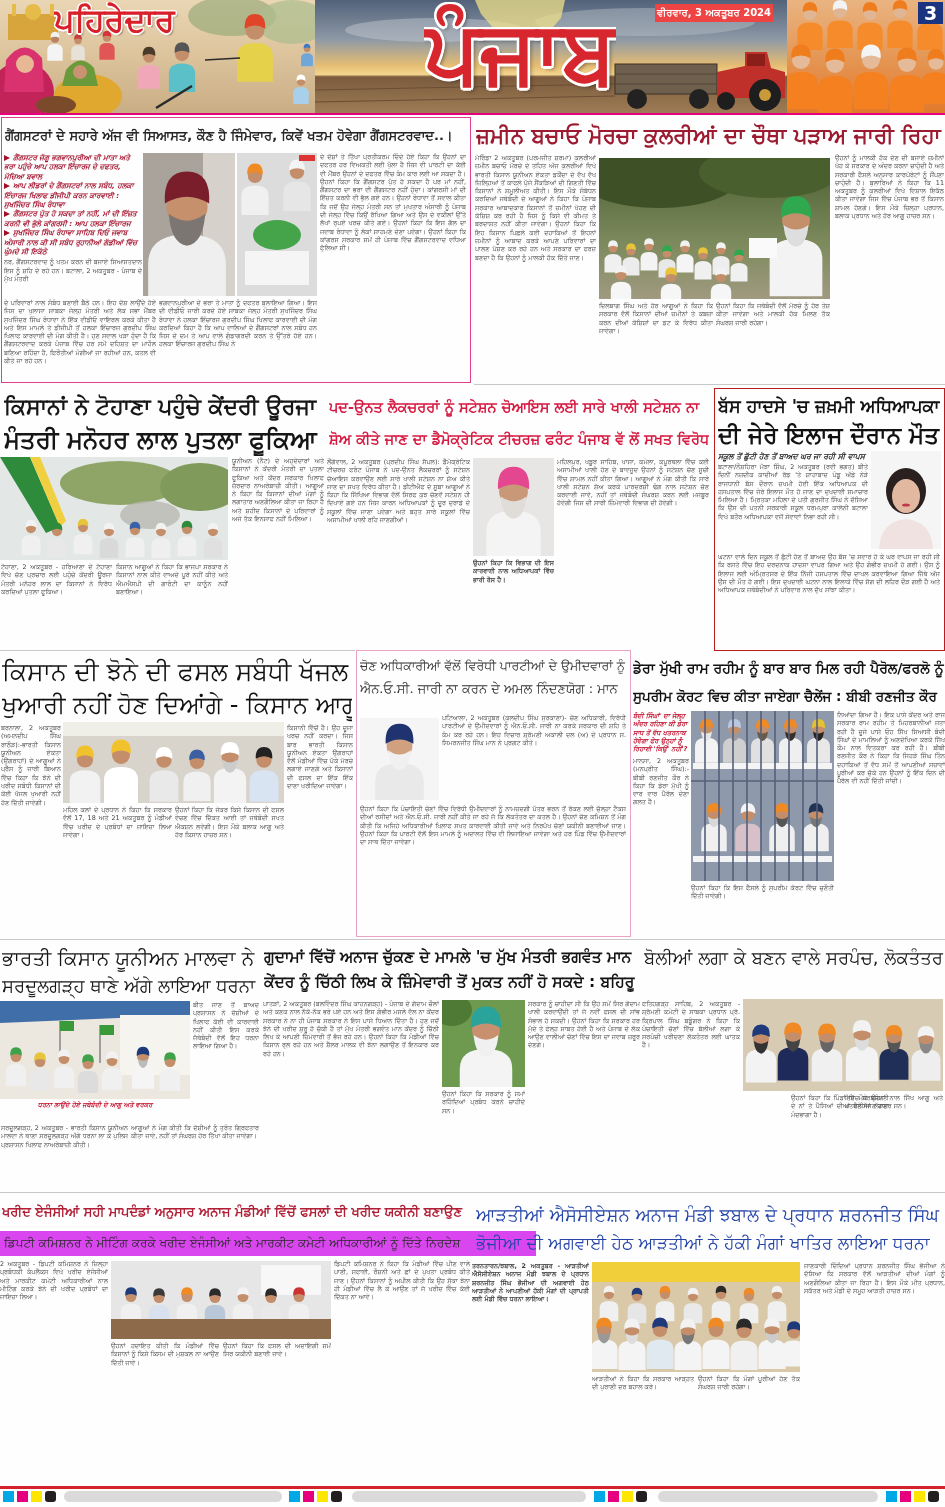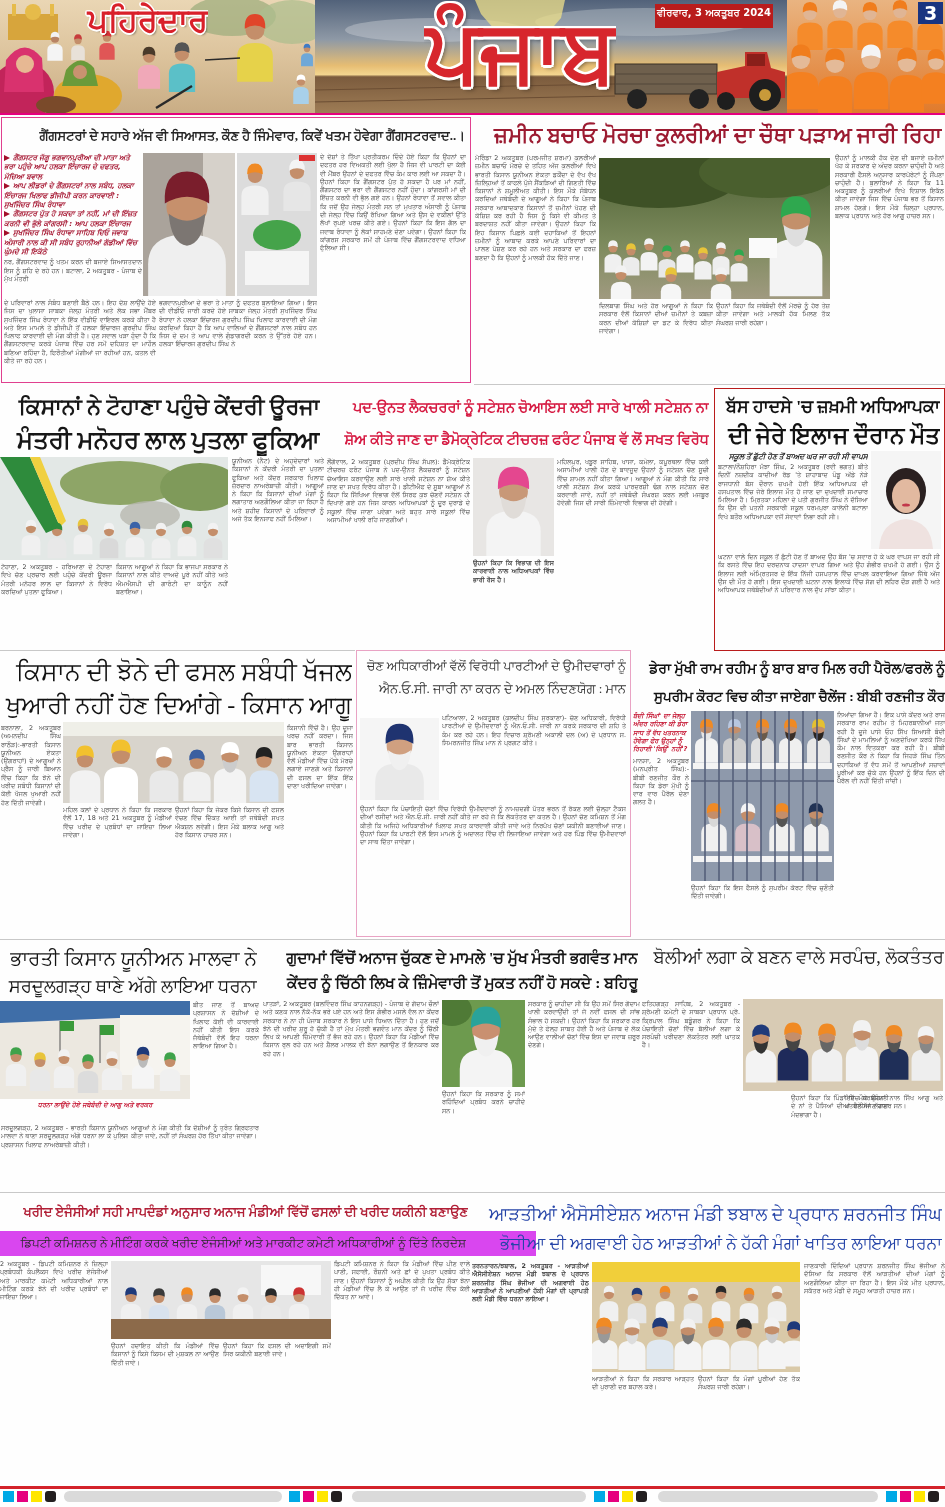--- a/index.html
+++ b/index.html
@@ -1,19 +1,19 @@
 <!DOCTYPE html>
 <html><head>
 <meta charset="utf-8">
 <style>
   html,body{margin:0;padding:0;background:#ffffff;}
   #page{position:relative;width:945px;height:1507px;overflow:hidden;background:#fefefe;font-family:"DejaVu Sans",sans-serif;color:#333;}
   .abs{position:absolute;}
   .art{position:absolute;box-sizing:border-box;}
-  .hl{position:absolute;white-space:nowrap;overflow:hidden;text-align:right;font-weight:bold;color:#1a1a1a;font-family:Liberation Serif, serif;}
+  .hl{position:absolute;white-space:nowrap;overflow:hidden;text-align:left;font-weight:bold;color:#1a1a1a;}
   .hl.reg{font-weight:normal;}
   .col{position:absolute;font-size:6.4px;line-height:8.3px;color:#434343;text-align:justify;overflow:hidden;}
   .ph{position:absolute;overflow:hidden;background:#cfcfcf;}
   .ph svg{display:block;width:100%;height:100%;}
   .bul{position:absolute;overflow:hidden;}
   .bi{font-size:7.2px;line-height:9.4px;font-weight:bold;font-style:italic;color:#a30f2b;text-align:left;}
   .arrow{display:inline-block;width:0;height:0;border-top:3px solid transparent;border-bottom:3px solid transparent;border-left:6px solid #a30f2b;margin-right:3px;vertical-align:middle;}
   .lead{font-size:6.4px;line-height:8.3px;color:#434343;text-align:justify;margin-top:2px;}
   .sub-red{position:absolute;font-size:6.6px;line-height:8.3px;font-weight:bold;font-style:italic;color:#c4122f;overflow:hidden;text-align:left;}
   .caption{position:absolute;font-size:6.5px;line-height:8.4px;font-weight:bold;font-style:italic;color:#c4122f;text-align:center;overflow:hidden;}
@@ -142,21 +142,21 @@
           <use href="#person" x="98" y="-4" width="30" height="52" style="--turban:#f07d1d;--shirt:#f58b2b;--skin:#e0b594"></use>
           <use href="#person" x="128" y="-2" width="30" height="52" style="--turban:#f4f4f4;--shirt:#f58b2b;--skin:#e0b594"></use>
           <use href="#person" x="-6" y="34" width="40" height="80" style="--turban:#f07d1d;--shirt:#f48020;--skin:#e4ba98"></use>
           <use href="#person" x="28" y="40" width="40" height="76" style="--turban:#f07d1d;--shirt:#f48020;--skin:#e4ba98"></use>
           <use href="#person" x="64" y="34" width="40" height="80" style="--turban:#f4f4f4;--shirt:#f48020;--skin:#e4ba98"></use>
           <use href="#person" x="100" y="38" width="40" height="78" style="--turban:#f07d1d;--shirt:#f48020;--skin:#e4ba98"></use>
           <use href="#person" x="132" y="34" width="34" height="80" style="--turban:#f07d1d;--shirt:#f48020;--skin:#e4ba98"></use>
         </g>
       </svg>
     </div>
-    <div class="badge fit" style="left: 655px; top: 4px; width: 118px; height: 24px; line-height: 18px; background: #b91c1c; font-size: 10px;">ਵੀਰਵਾਰ, 3 ਅਕਤੂਬਰ 2024</div>
+    <div class="badge fit" style="left: 655px; top: 4px; width: 118px; height: 18px; line-height: 18px; background: #ef4444; font-size: 10px;">ਵੀਰਵਾਰ, 3 ਅਕਤੂਬਰ 2024</div>
     <div class="badge" style="left:918px;top:2px;width:25px;height:22px;line-height:22px;font-size:19px;background:#1a3480;">3</div>
   </header>
   <div class="abs" style="left:0;top:113px;width:945px;height:2px;background:#e5007d;"></div>
 
   <section class="art" style="left:1px;top:117px;width:470px;height:266px;border:1.5px solid #e0408f;">
     <div class="hl fit" style="left: 3px; top: 2px; width: 460px; height: 31px; line-height: 31px; color: rgb(38, 38, 38); font-size: 13px;">ਗੈਂਗਸਟਰਾਂ ਦੇ ਸਹਾਰੇ ਅੱਜ ਵੀ ਸਿਆਸਤ, ਕੌਣ ਹੈ ਜਿੰਮੇਵਾਰ, ਕਿਵੇਂ ਖਤਮ ਹੋਵੇਗਾ ਗੈਂਗਸਟਰਵਾਦ..।</div>
     <div class="bul" style="left:2px;top:35px;width:138px;height:144px;">
       <div class="bi"><span class="arrow"></span><span>ਗੈਂਗਸਟਰ ਜੱਗੂ ਭਗਵਾਨਪੁਰੀਆ ਦੀ ਮਾਤਾ ਅਤੇ ਭਰਾ ਪਹੁੰਚੇ ਆਪ ਹਲਕਾ ਇੰਚਾਰਜ ਦੇ ਦਫਤਰ, ਮੱਚਿਆ ਬਵਾਲ</span></div>
       <div class="bi"><span class="arrow"></span><span>ਆਪ ਲੀਡਰਾਂ ਦੇ ਗੈਂਗਸਟਰਾਂ ਨਾਲ ਸਬੰਧ, ਹਲਕਾ ਇੰਚਾਰਜ ਖਿਲਾਫ ਡੀਜੀਪੀ ਕਰਨ ਕਾਰਵਾਈ : ਸੁਖਜਿੰਦਰ ਸਿੰਘ ਰੰਧਾਵਾ</span></div>
       <div class="bi"><span class="arrow"></span><span>ਗੈਂਗਸਟਰ ਪੁੱਤ ਹੋ ਸਕਦਾ ਤਾਂ ਨਹੀਂ, ਮਾਂ ਦੀ ਇੱਜ਼ਤ ਕਰਨੀ ਵੀ ਭੁੱਲੇ ਕਾਂਗਰਸੀ : ਆਪ ਹਲਕਾ ਇੰਚਾਰਜ</span></div>

